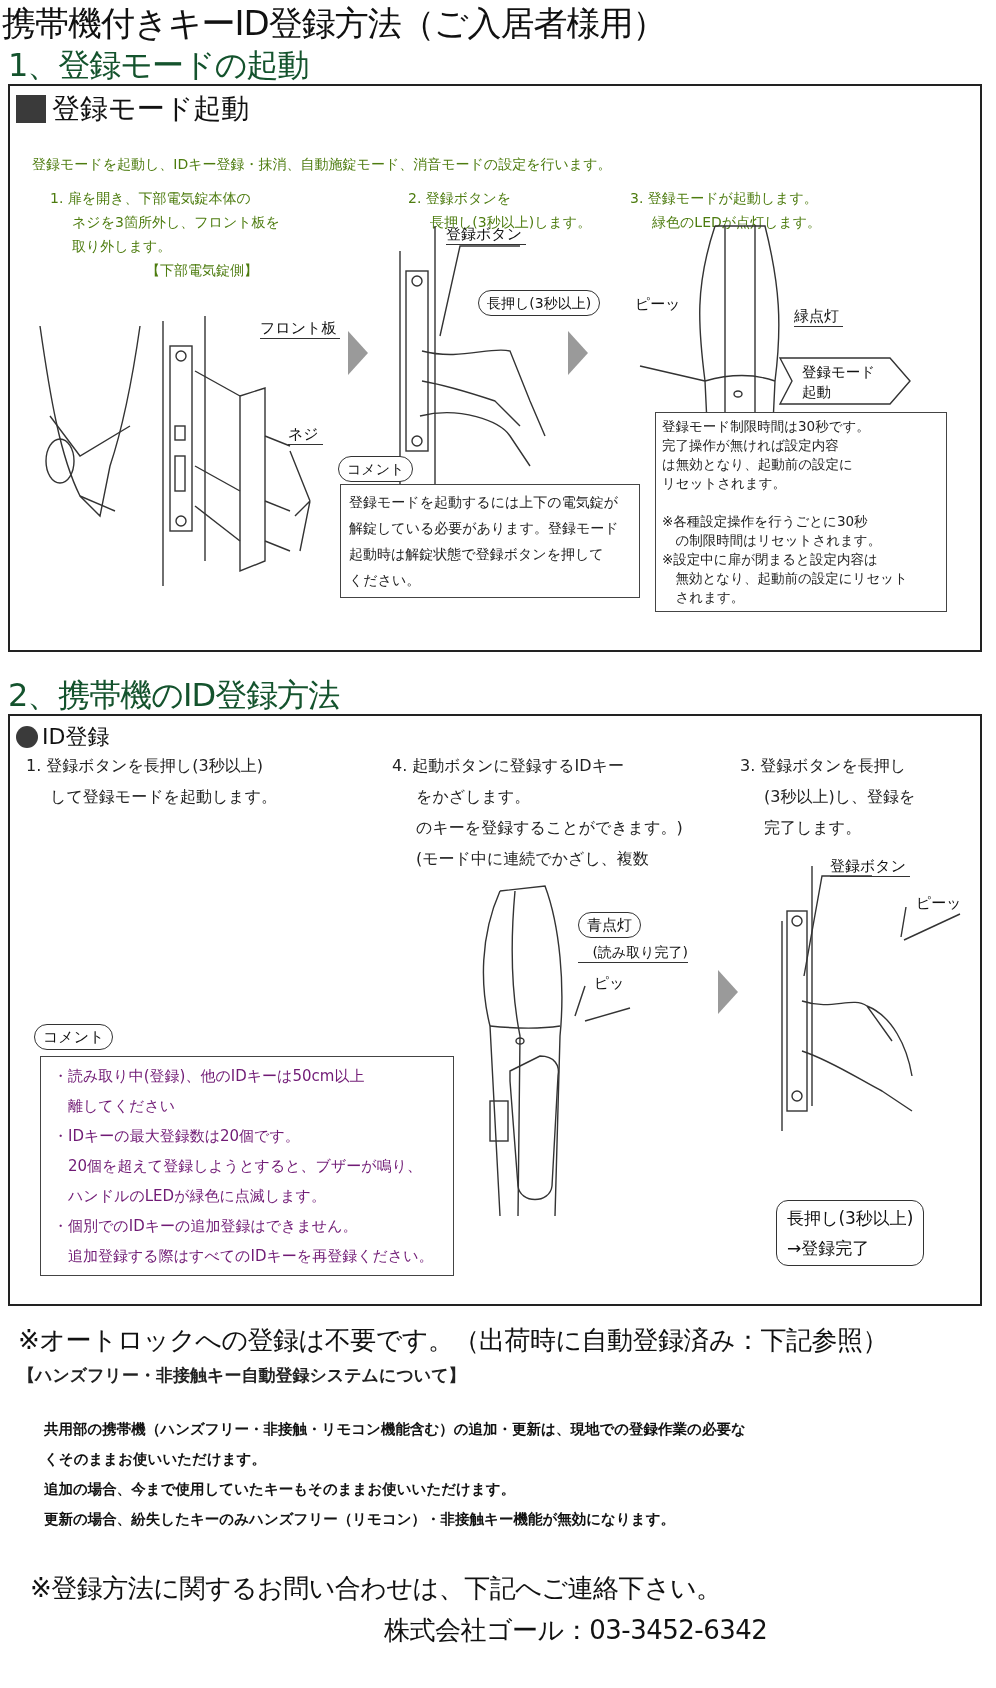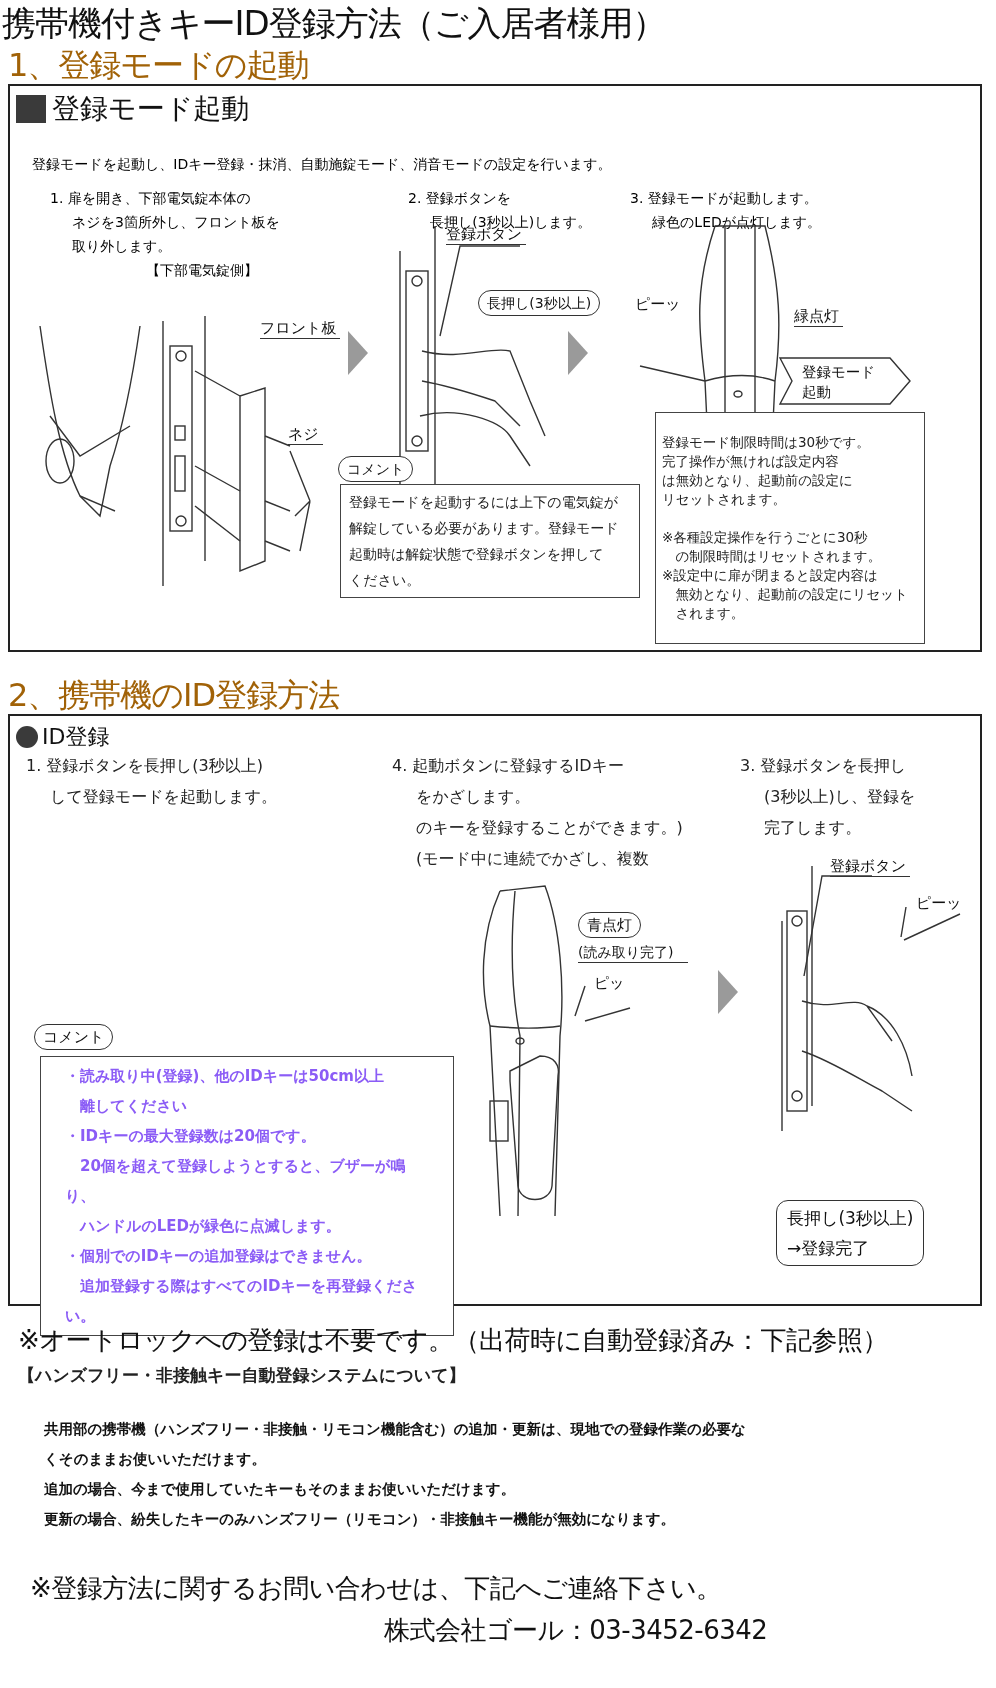--- a/index.html
+++ b/index.html
@@ -1,28 +1,28 @@
 <!DOCTYPE html>
 <html><head>
 <meta charset="utf-8">
 <style>
   * { box-sizing: border-box; margin: 0; padding: 0; }
   html, body { width: 996px; height: 1688px; background: #ffffff; overflow: hidden; }
   body { position: relative; font-family: "DejaVu Sans", "Liberation Sans", sans-serif; color: #111; }
   .abs { position: absolute; }
   .title-main { left: 2px; top: 2px; font-size: 34px; line-height: 42px; letter-spacing: -1px; color: #111; white-space: nowrap; }
-  .sec-head { font-size: 32px; line-height: 38px; letter-spacing: -1px; white-space: nowrap; color: #a16207; }
+  .sec-head { font-size: 32px; line-height: 38px; letter-spacing: -1px; white-space: nowrap; color: #14532d; }
   .frame { border: 2px solid #222; background: #fff; }
   .box-head { font-size: 28px; line-height: 34px; white-space: nowrap; display: flex; align-items: center; }
   .sq-icon { display: inline-block; width: 30px; height: 28px; background: #3a3a3a; margin-right: 6px; }
   .dot-icon { display: inline-block; width: 22px; height: 22px; border-radius: 50%; background: #3a3a3a; margin-right: 4px; }
-  .small { font-size: 14px; line-height: 24px; color: #000000; white-space: nowrap; }
+  .small { font-size: 14px; line-height: 24px; color: #4d7c0f; white-space: nowrap; }
   .small2 { font-size: 16px; line-height: 31px; color: #222; white-space: nowrap; }
   .note-box { border: 1.5px solid #444; padding: 4px 8px; font-size: 14px; line-height: 26px; color: #222; background: #fff; }
-  .note-box2 { border: 1.5px solid #444; padding: 4px 24px; font-size: 15.5px; line-height: 31px; color: #8b5cf6; background: #fff; font-weight: bold; }
+  .note-box2 { border: 1.5px solid #444; padding: 4px 12px; font-size: 15.5px; line-height: 31px; color: #701a75; background: #fff; }
   .pill { border: 1.5px solid #333; border-radius: 14px; padding: 0 8px; font-size: 14px; line-height: 24px; white-space: nowrap; background: #fff; }
   .pill-lg { border: 1.5px solid #333; border-radius: 14px; padding: 2px 10px; font-size: 17px; line-height: 30px; white-space: nowrap; background: #fff; }
   .label-u { font-size: 15px; line-height: 20px; border-bottom: 1.5px solid #333; white-space: nowrap; padding-right: 4px; }
   .arrow-tri { width: 0; height: 0; border-top: 22px solid transparent; border-bottom: 22px solid transparent; border-left: 20px solid #9a9a9a; }
   .footer-note { font-size: 26px; line-height: 32px; white-space: nowrap; color: #111; letter-spacing: -0.5px; }
   .footer-sub { font-size: 17px; line-height: 22px; font-weight: bold; white-space: nowrap; color: #222; }
   .body-bold { font-size: 14.5px; line-height: 30px; font-weight: bold; white-space: nowrap; color: #111; }
   svg.ill { position: absolute; overflow: visible; }
   svg.ill * { fill: none; stroke: #333; stroke-width: 1.4; }
   .mode-tag { font-size: 14.5px; line-height: 20px; white-space: nowrap; }
@@ -114,21 +114,21 @@
   <div class="abs label-u" style="left:784px; top:220px;">緑点灯</div>
 
   <svg class="ill" style="left:770px; top:270px;" width="140" height="50">
     <polygon points="0,2 110,2 130,25 110,48 0,48 12,25"></polygon>
   </svg>
   <div class="abs mode-tag" style="left:792px; top:276px;">
     <div>登録モード</div>
     <div>起動</div>
   </div>
 
-  <div class="abs note-box" style="left:645px; top:326px; width:270px; font-size:13.5px; line-height:19px; padding:20px 6px;">
+  <div class="abs note-box" style="left:645px; top:326px; width:292px; font-size:13.5px; line-height:19px; padding:4px 6px;">
     <div>登録モード制限時間は30秒です。</div>
     <div>完了操作が無ければ設定内容</div>
     <div>は無効となり、起動前の設定に</div>
     <div>リセットされます。</div>
     <div style="height:19px;"></div>
     <div>※各種設定操作を行うごとに30秒</div>
     <div>　の制限時間はリセットされます。</div>
     <div>※設定中に扉が閉まると設定内容は</div>
     <div>　無効となり、起動前の設定にリセット</div>
     <div>　されます。</div>
@@ -172,21 +172,21 @@
   <svg class="ill" style="left:470px; top:170px;" width="160" height="330">
     <path d="M20,5 L65,0 C80,40 85,100 80,150 L75,330"></path>
     <path d="M20,5 C0,50 0,100 10,140 L20,330"></path>
     <path d="M35,5 C30,60 32,110 40,150 L38,330"></path>
     <path d="M10,140 C40,143 60,143 80,140"></path>
     <ellipse cx="40" cy="155" rx="4" ry="3"></ellipse>
     <path d="M30,185 L60,170 C75,170 80,180 78,190 L72,300 C70,318 40,318 38,300 L30,195 Z"></path>
     <rect x="10" y="215" width="18" height="40"></rect>
   </svg>
   <div class="abs pill" style="left:568px; top:196px; font-size:15px;">青点灯</div>
-  <div class="abs" style="left:568px; top:228px; font-size:14px; white-space:nowrap; border-bottom:1.5px solid #333; width:110px;">(読み取り完了)</div>
+  <div class="abs" style="left:568px; top:228px; font-size:14px; white-space:nowrap; border-bottom:1.5px solid #333; width:110px;text-align:right;">(読み取り完了)</div>
   <div class="abs" style="left:584px; top:258px; font-size:15px; white-space:nowrap;">ピッ</div>
   <svg class="ill" style="left:565px; top:260px;" width="60" height="50">
     <line x1="10" y1="10" x2="0" y2="40"></line>
     <line x1="10" y1="45" x2="55" y2="32"></line>
   </svg>
 
   <div class="abs arrow-tri" style="left:708px; top:254px;"></div>
 
   <svg class="ill" style="left:772px; top:150px;" width="170" height="270">
     <line x1="0" y1="55" x2="0" y2="265"></line>

